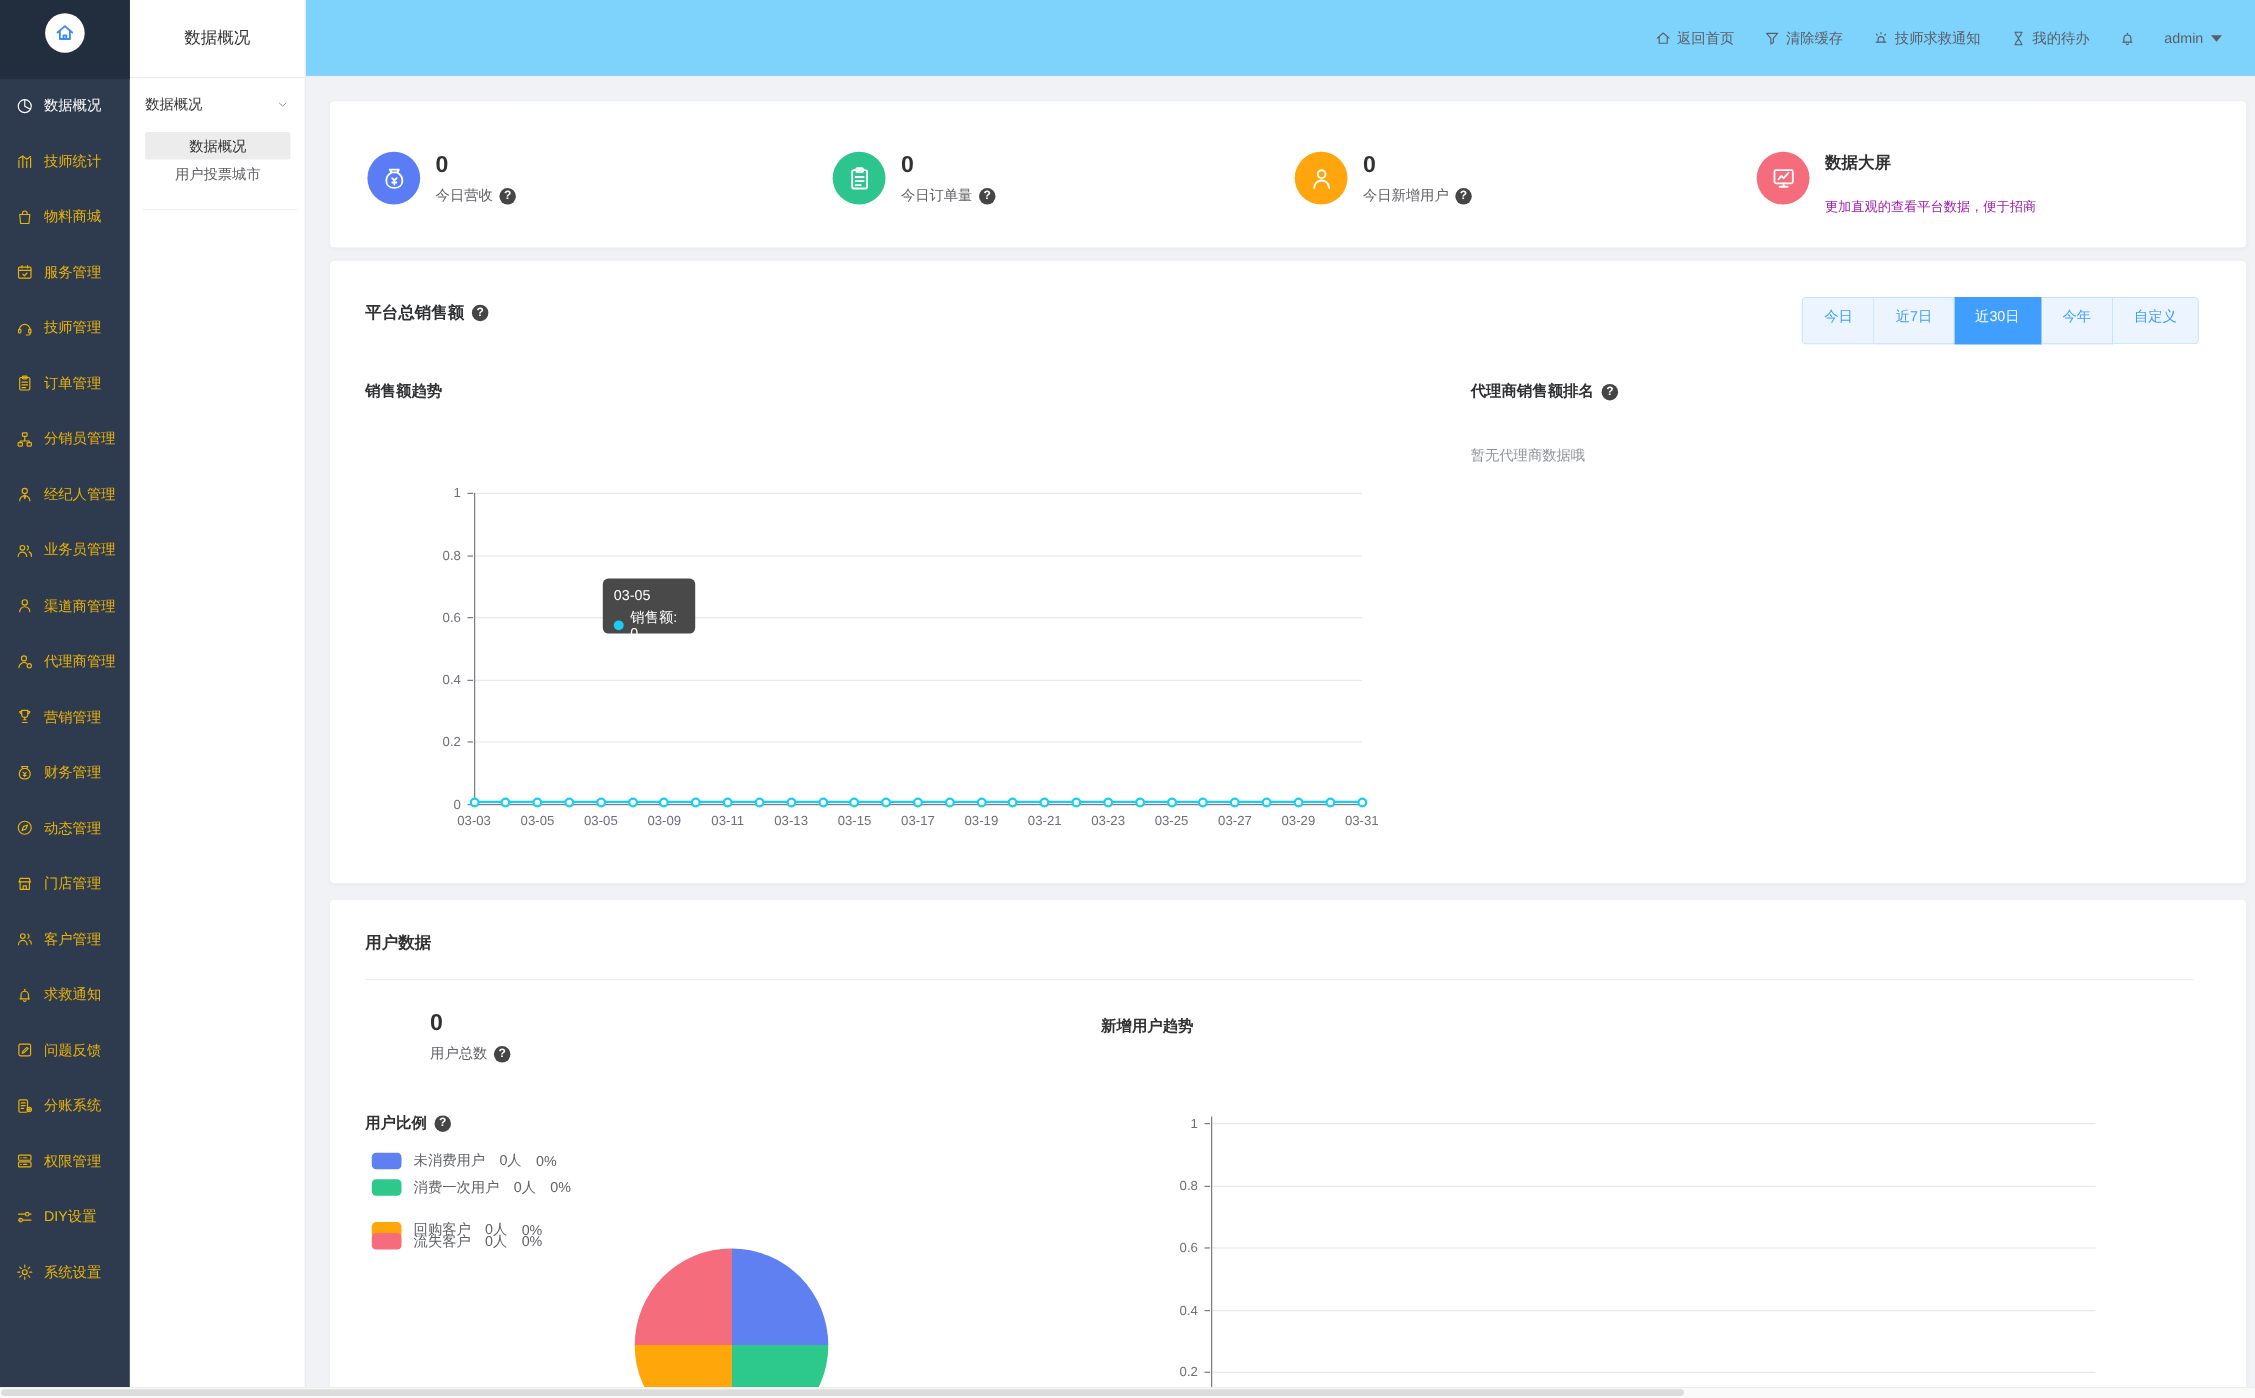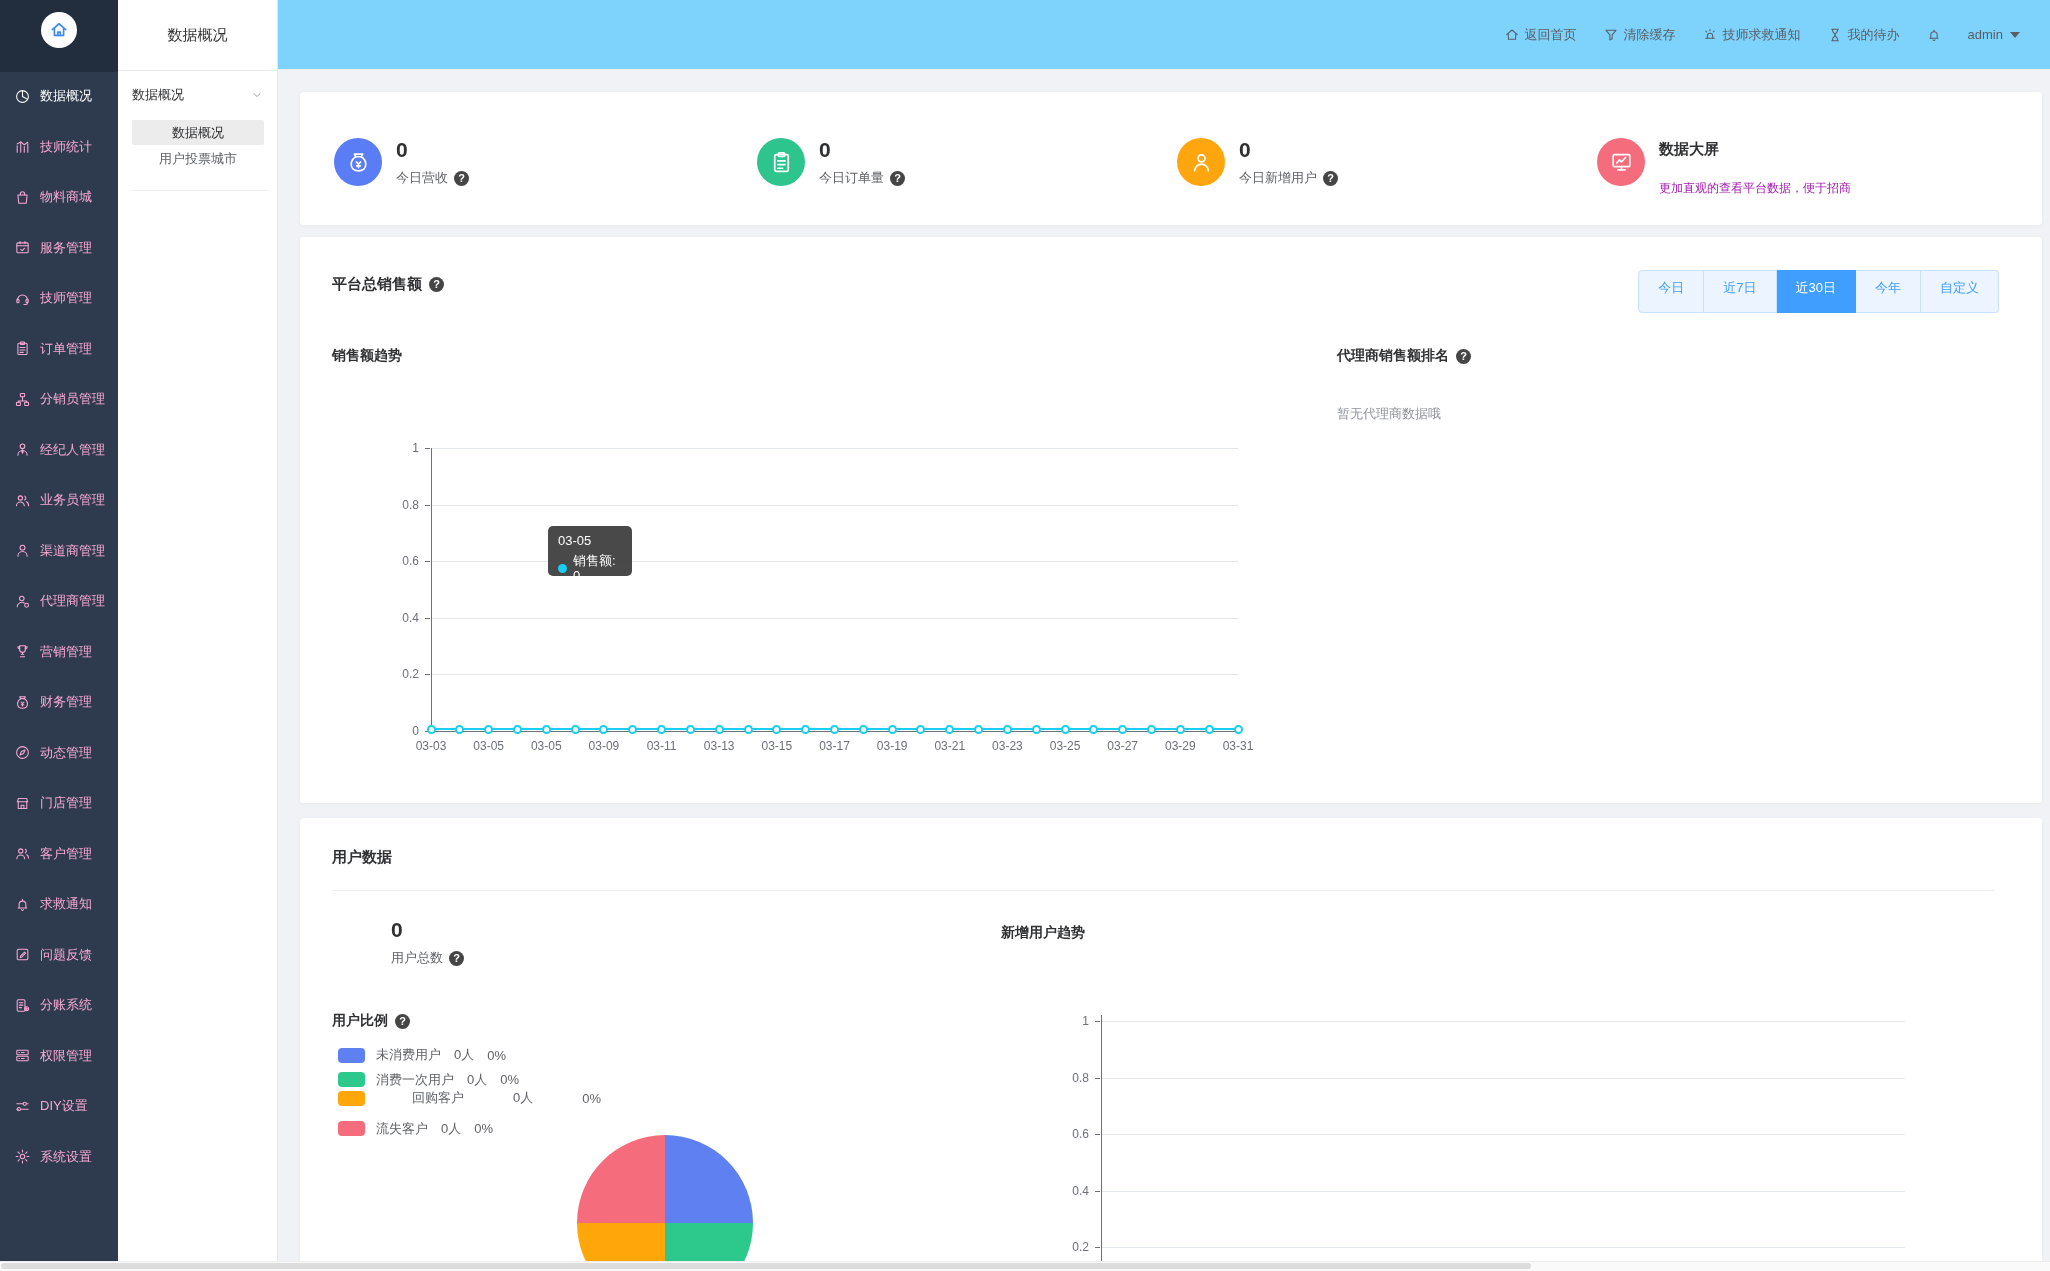--- a/index.html
+++ b/index.html
@@ -4,21 +4,21 @@
 <style>
   html,body{margin:0;padding:0;background:#e8eaed;}
   body{font-family:"Liberation Sans","DejaVu Sans",sans-serif;-webkit-font-smoothing:antialiased;}
   .canvas{position:relative;width:2050px;height:1271px;overflow:hidden;background:#f0f2f5;}
 
   
   .sidebar{position:absolute;left:0;top:0;width:118px;height:100%;background:#2e3b4e;z-index:3;}
   .logo-block{position:absolute;left:0;top:0;width:118px;height:72px;background:#222d3e;}
   .logo-circle{position:absolute;left:41px;top:12px;width:36px;height:36px;border-radius:50%;background:#fff;display:flex;align-items:center;justify-content:center;cursor:pointer;}
   .logo-circle svg{width:20px;height:20px;stroke:#3d8af2;fill:none;stroke-width:2;stroke-linecap:round;stroke-linejoin:round;}
-  .side-item{position:absolute;left:0;width:118px;height:44px;box-sizing:border-box;display:flex;align-items:center;padding-left:14px;gap:9px;color:#f9a8d4;font-size:13px;cursor:pointer;white-space:nowrap;}
+  .side-item{position:absolute;left:0;width:118px;height:44px;box-sizing:border-box;display:flex;align-items:center;padding-left:14px;gap:9px;color:#eab308;font-size:13px;cursor:pointer;white-space:nowrap;}
   .side-item.active{color:#ffffff;}
   .side-item svg{width:17px;height:17px;flex:none;stroke:currentColor;fill:none;stroke-width:1.5;stroke-linecap:round;stroke-linejoin:round;}
 
   
   .subnav{position:absolute;left:118px;top:0;width:160px;height:100%;background:#fff;border-right:1px solid #e8e8e8;box-sizing:border-box;z-index:2;}
   .subnav-title{height:70px;line-height:70px;text-align:center;font-size:15px;color:#333;border-bottom:1px solid #ebebeb;}
   .subnav-group{position:absolute;top:82px;left:0;right:0;height:26px;display:flex;align-items:center;justify-content:space-between;padding:0 14px;font-size:13px;color:#303133;cursor:pointer;}
   .subnav-group svg{width:12px;height:12px;stroke:#909399;fill:none;stroke-width:1.8;stroke-linecap:round;stroke-linejoin:round;}
   .sub-item{position:absolute;left:14px;width:132px;height:25px;line-height:25px;text-align:center;font-size:13px;color:#606266;cursor:pointer;border-radius:2px;}
   .sub-item.active{background:#ececec;color:#303133;}
@@ -529,21 +529,21 @@
           <span>未消费用户</span>
           <span class="legend-count">0人</span>
           <span class="legend-pct">0%</span>
         </div>
         <div class="legend-row" style="top: 252.6px;">
           <span class="legend-swatch" style="background:#2dc88c"></span>
           <span>消费一次用户</span>
           <span class="legend-count">0人</span>
           <span class="legend-pct">0%</span>
         </div>
-        <div class="legend-row" style="top: 271px; gap: 36px;">
+        <div class="legend-row" style="top: 291px;">
           <span class="legend-swatch" style="background:#ffa60b"></span>
           <span>回购客户</span>
           <span class="legend-count">0人</span>
           <span class="legend-pct">0%</span>
         </div>
         <div class="legend-row" style="top: 301.8px;">
           <span class="legend-swatch" style="background:#f56c7d"></span>
           <span>流失客户</span>
           <span class="legend-count">0人</span>
           <span class="legend-pct">0%</span>

